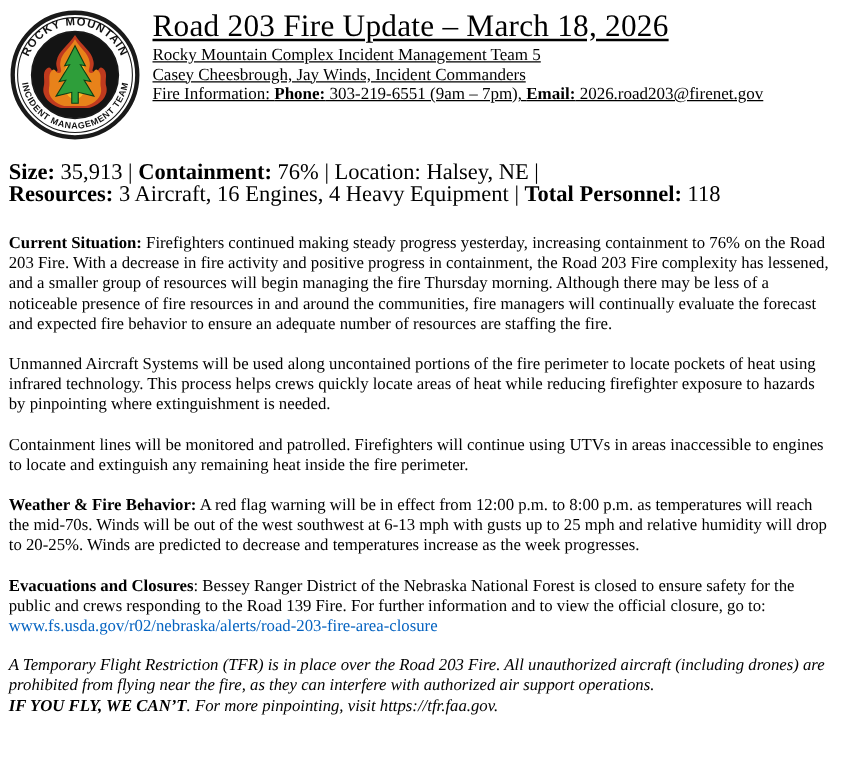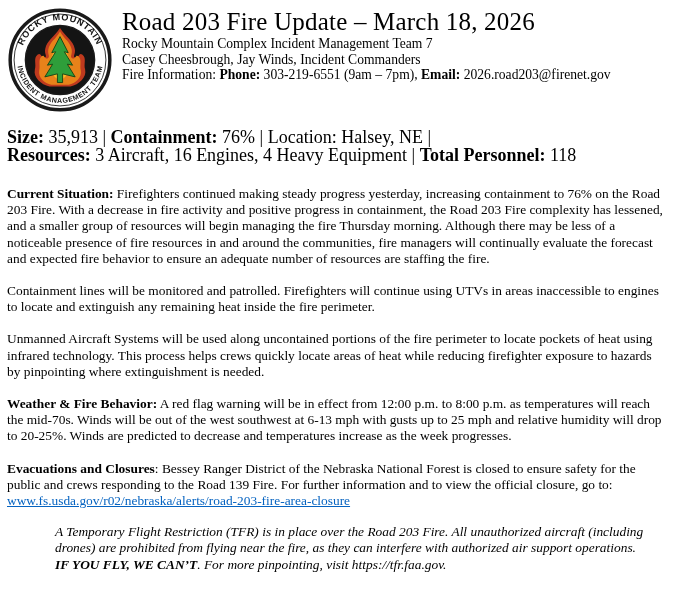--- a/index.html
+++ b/index.html
@@ -15,21 +15,21 @@
     position: relative;
     width: 673px;
     height: 606px;
     padding: 6px 8px 0 7px;
     background: #ffffff;
   }
   
   .doc-header { display: flex; align-items: flex-start; gap: 9px; }
   .logo { width: 106px; height: 104px; flex: 0 0 auto; margin-top: 2px; }
   .logo svg { width: 106px; height: 104px; display: block; }
-  .header-text { padding-top: 2px; }
+  .header-text { padding-top: 2px; text-decoration: underline; }
   .doc-title {
     font-size: 25px;
     font-weight: 400;
     line-height: 1.12;
     letter-spacing: 0.2px;
     white-space: nowrap;
   }
   .header-line {
     font-size: 13.6px;
     line-height: 15.6px;
@@ -39,22 +39,22 @@
   
   .stats { margin-top: 17px; font-size: 18px; line-height: 17.5px; }
   
   .doc-body p {
     font-size: 13.4px;
     line-height: 16.2px;
     margin-top: 16px;
     text-align: left;
   }
   .doc-body p.first-para { margin-top: 22px; }
-  .doc-body p.tight { margin-top: 15px; margin-left: 48px; }
-  a.closure-link { text-decoration: underline; cursor: pointer; }
+  .doc-body p.tight { margin-top: 15px; }
+  a.closure-link { cursor: pointer; }
   .tfr { font-style: italic; }
   .tfr .tfr-bold { font-weight: bold; }
 </style>
 </head>
 <body>
 
 <div class="page">
 
   <header class="doc-header">
     <div class="logo">
@@ -75,38 +75,38 @@
           </text>
           <path d="M60 23 C53 34 45 37 43 47 C41.5 53 46 56 42.5 57 C37.5 58 38.5 50.5 34 54 C29 58 33 65 31 71 C29 80 38 88.5 48 90.5 L72 90.5 C82 88.5 91 80 89 71 C87 65 91 58 86 54 C81.5 50.5 82.5 58 77.5 57 C74 56 78.5 53 77 47 C75 37 67 34 60 23 Z" fill="#bf3a1e"></path>
           <path d="M60 27 C55 36 48 39 46.5 48 C45.5 53.5 49 56.5 46 58 C41.5 59.5 42.5 52.5 38.5 56 C34.5 60 37.5 66.5 36 72 C34.5 80 42 87 50 88.5 L70 88.5 C78 87 85.5 80 84 72 C82.5 66.5 85.5 60 81.5 56 C77.5 52.5 78.5 59.5 74 58 C71 56.5 74.5 53.5 73.5 48 C72 39 65 36 60 27 Z" fill="#e8821a"></path>
           <path d="M60 40 C56 48 50.5 51.5 50 59 C49.6 64 53 66 51.5 69.5 C49.5 74.5 54 82 60 82.8 C66 82 70.5 74.5 68.5 69.5 C67 66 70.4 64 70 59 C69.5 51.5 64 48 60 40 Z" fill="#f6b929"></path>
           <path d="M60 33 L50.5 51.5 L55 50.5 L45.5 66 L51.5 64.8 L42.5 79.5 L57 76 L57 86 L63 86 L63 76 L77.5 79.5 L68.5 64.8 L74.5 66 L65 50.5 L69.5 51.5 Z" fill="#2e9e3a" stroke="#0c3d14" stroke-width="1"></path>
         </svg>
       </span>
     </div>
     <div class="header-text">
       <h1 class="doc-title">Road 203 Fire Update – March 18, 2026</h1>
-      <div class="header-line">Rocky Mountain Complex Incident Management Team 7</div>
+      <div class="header-line">Rocky Mountain Complex Incident Management Team 5</div>
       <div class="header-line">Casey Cheesbrough, Jay Winds, Incident Commanders</div>
       <div class="header-line"><span>Fire Information: </span><b>Phone:</b><span> 303-219-6551 (9am – 7pm), </span><b>Email:</b><span> 2026.road203@firenet.gov</span></div>
     </div>
   </header>
 
   <section class="stats">
     <div><b>Size:</b><span> 35,913 | </span><b>Containment:</b><span> 76% | Location: Halsey, NE |</span></div>
     <div><b>Resources:</b><span> 3 Aircraft, 16 Engines, 4 Heavy Equipment | </span><b>Total Personnel:</b><span> 118</span></div>
   </section>
 
   <section class="doc-body">
 
     <p class="first-para"><b>Current Situation:</b><span> Firefighters continued making steady progress yesterday, increasing containment to 76% on the Road 203 Fire. With a decrease in fire activity and positive progress in containment, the Road 203 Fire complexity has lessened, and a smaller group of resources will begin managing the fire Thursday morning. Although there may be less of a noticeable presence of fire resources in and around the communities, fire managers will continually evaluate the forecast and expected fire behavior to ensure an adequate number of resources are staffing the fire.</span></p>
 
+    <p><span>Unmanned Aircraft Systems will be used along uncontained portions of the fire perimeter to locate pockets of heat using infrared technology. This process helps crews quickly locate areas of heat while reducing firefighter exposure to hazards by pinpointing where extinguishment is needed.</span></p>
+
     <p><span>Containment lines will be monitored and patrolled. Firefighters will continue using UTVs in areas inaccessible to engines to locate and extinguish any remaining heat inside the fire perimeter.</span></p>
-
-    <p><span>Unmanned Aircraft Systems will be used along uncontained portions of the fire perimeter to locate pockets of heat using infrared technology. This process helps crews quickly locate areas of heat while reducing firefighter exposure to hazards by pinpointing where extinguishment is needed.</span></p>
 
     <p><b>Weather &amp; Fire Behavior:</b><span> A red flag warning will be in effect from 12:00 p.m. to 8:00 p.m. as temperatures will reach the mid-70s. Winds will be out of the west southwest at 6-13 mph with gusts up to 25 mph and relative humidity will drop to 20-25%. Winds are predicted to decrease and temperatures increase as the week progresses.</span></p>
 
     <p><b>Evacuations and Closures</b><span>: Bessey Ranger District of the Nebraska National Forest is closed to ensure safety for the public and crews responding to the Road 139 Fire. For further information and to view the official closure, go to:</span><br>
     <a class="closure-link" style="color: rgb(5, 99, 193);">www.fs.usda.gov/r02/nebraska/alerts/road-203-fire-area-closure</a></p>
 
     <p class="tfr tight"><span>A Temporary Flight Restriction (TFR) is in place over the Road 203 Fire. All unauthorized aircraft (including drones) are prohibited from flying near the fire, as they can interfere with authorized air support operations.</span><br>
     <span class="tfr-bold">IF YOU FLY, WE CAN’T</span><span>. For more pinpointing, visit https://tfr.faa.gov.</span></p>
 
   </section>

